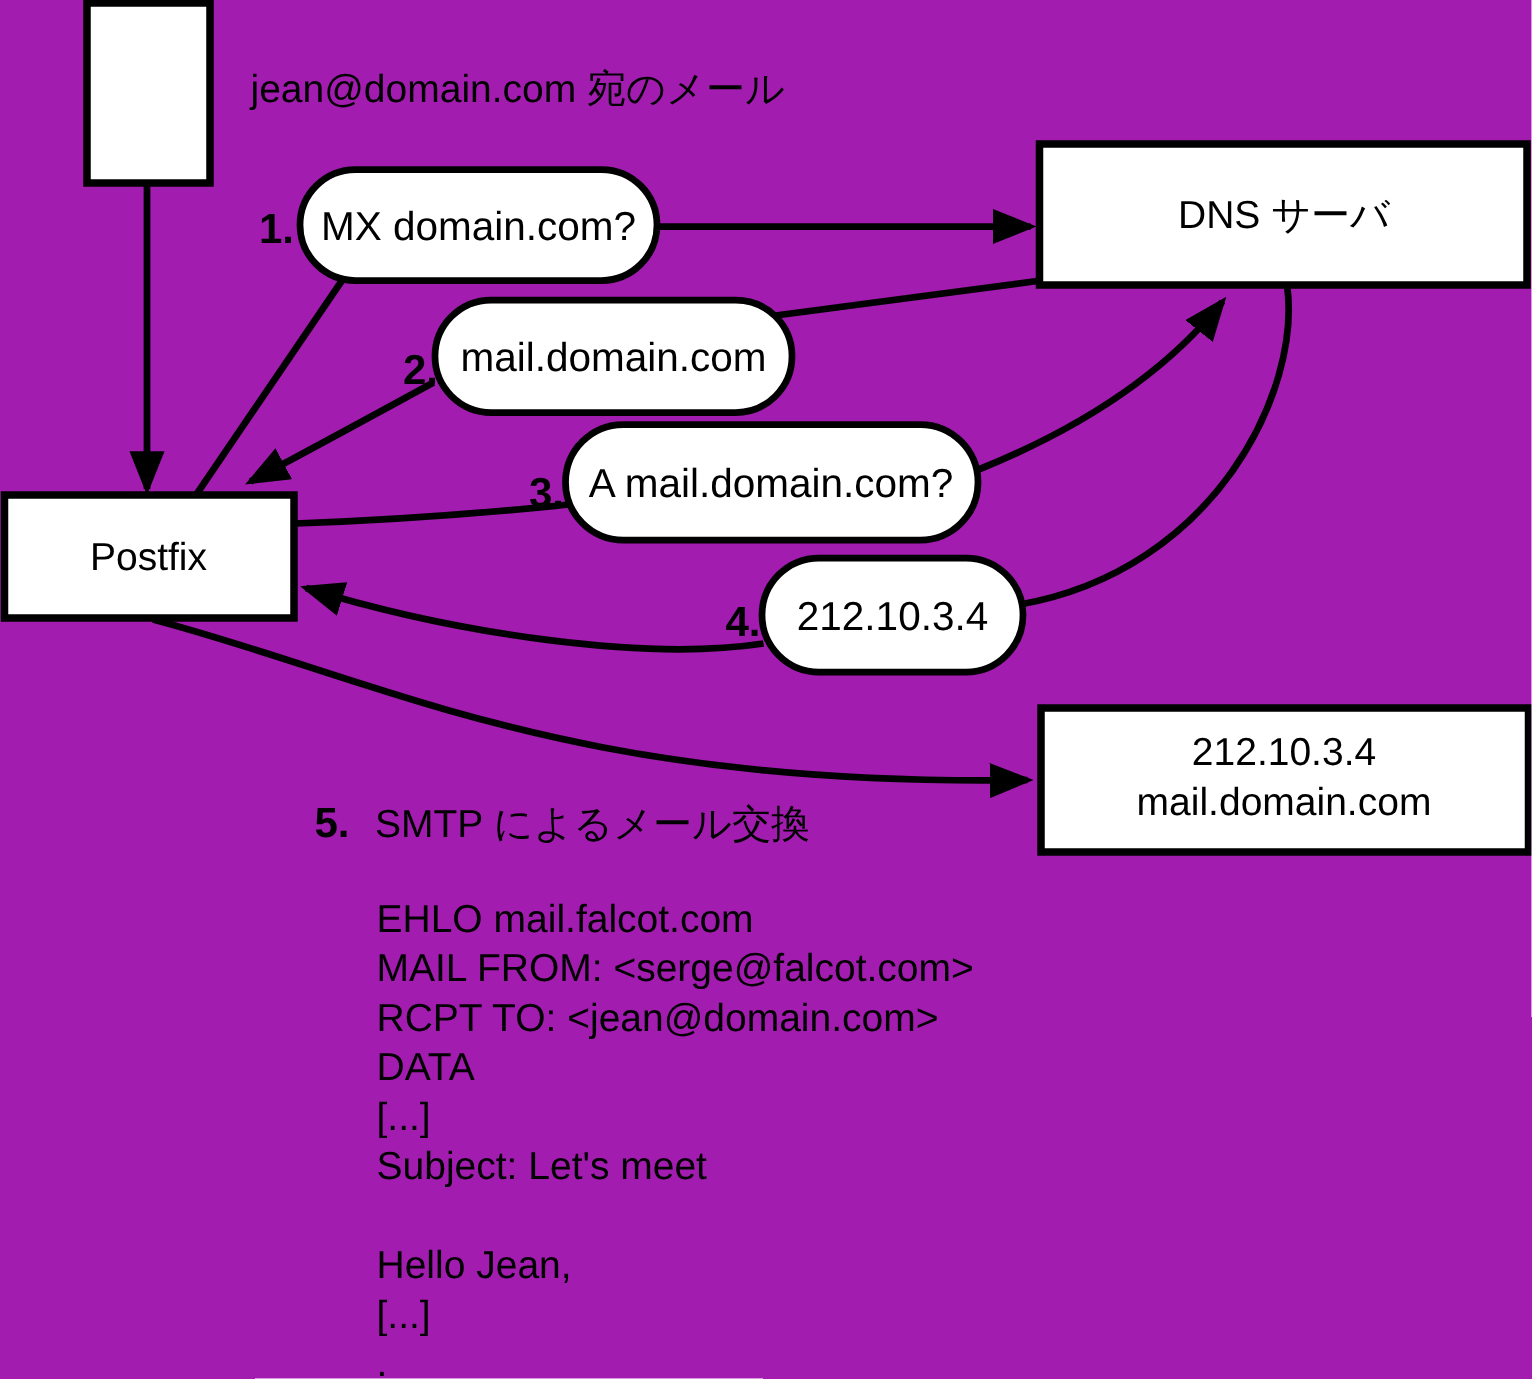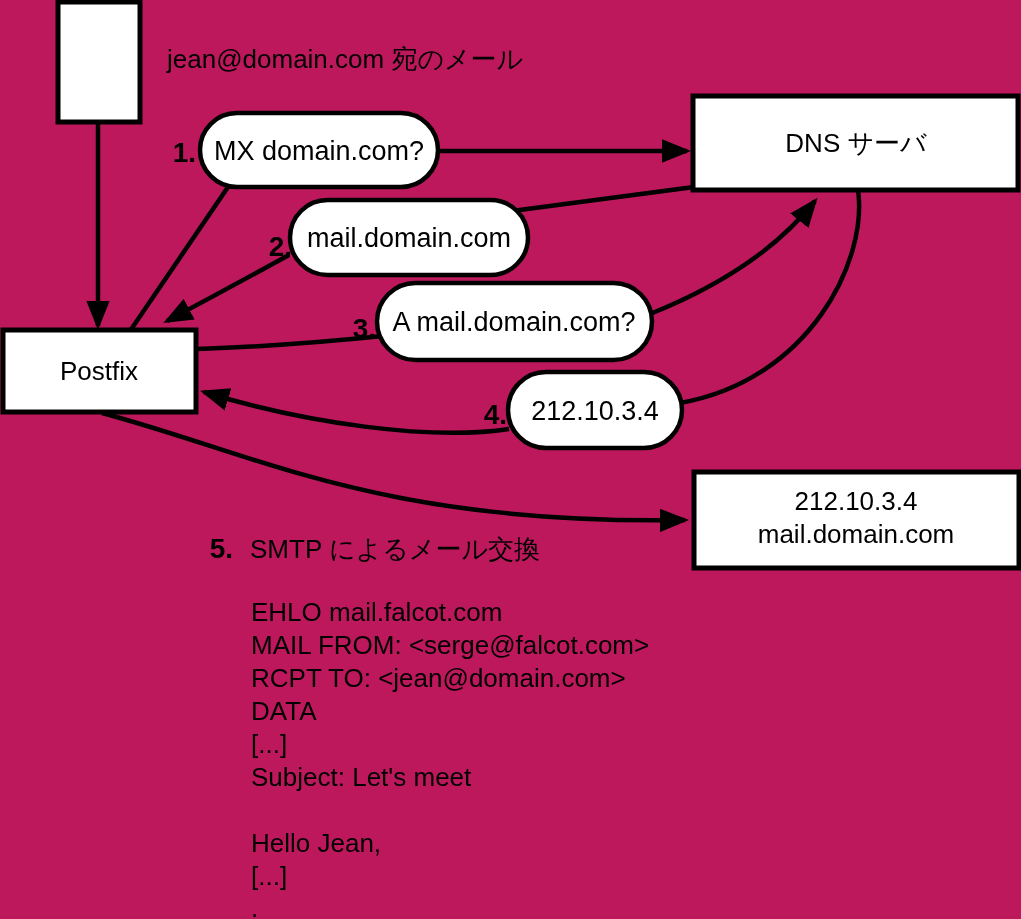--- a/index.html
+++ b/index.html
@@ -1,20 +1,20 @@
 <!DOCTYPE html>
 <html><head>
 <meta charset="utf-8">
 <style>
   html,body{margin:0;padding:0;background:#fff;}
   .stage{
     position:relative;
     width:1021px;
     height:919px;
-    background:#be185d;
+    background:#a21caf;
     overflow:hidden;
     font-family:"Liberation Sans","DejaVu Sans",sans-serif;
   }
   svg text{
     fill:#000;
     font-family:"Liberation Sans","DejaVu Sans",sans-serif;
   }
   .shape{fill:#fff;stroke:#000;stroke-width:5;}
   .pill{fill:#fff;stroke:#000;stroke-width:4.5;}
   .edge{fill:none;stroke:#000;stroke-width:4.5;}

